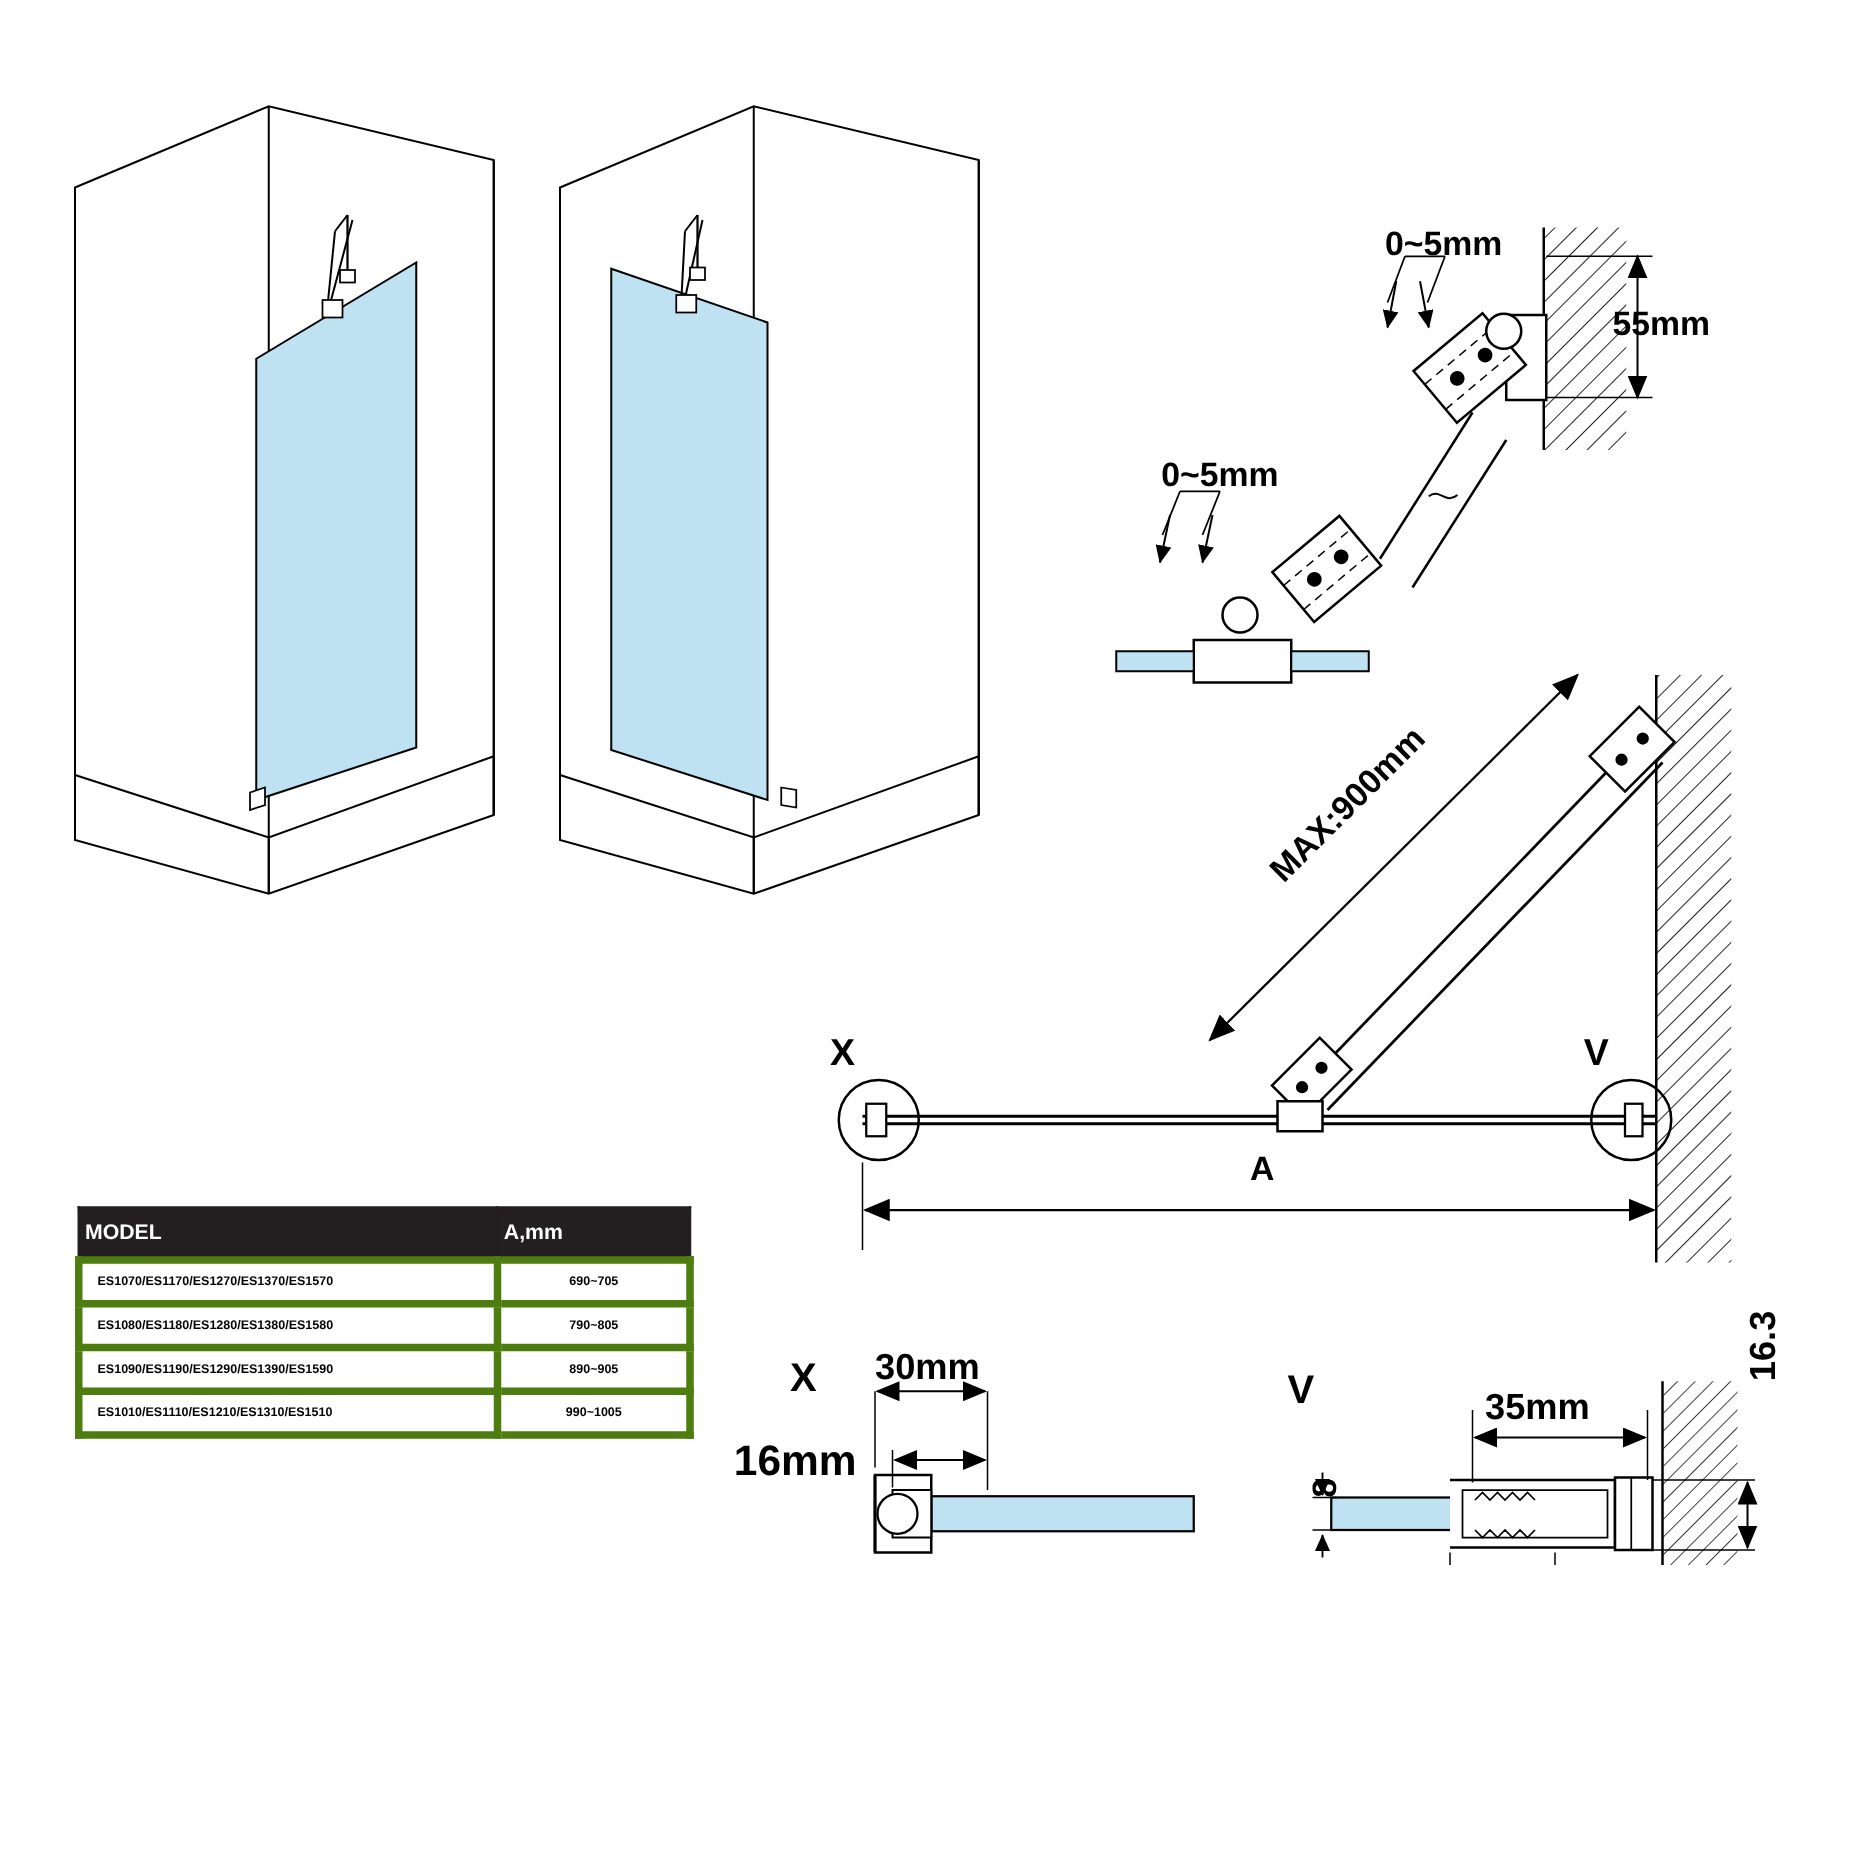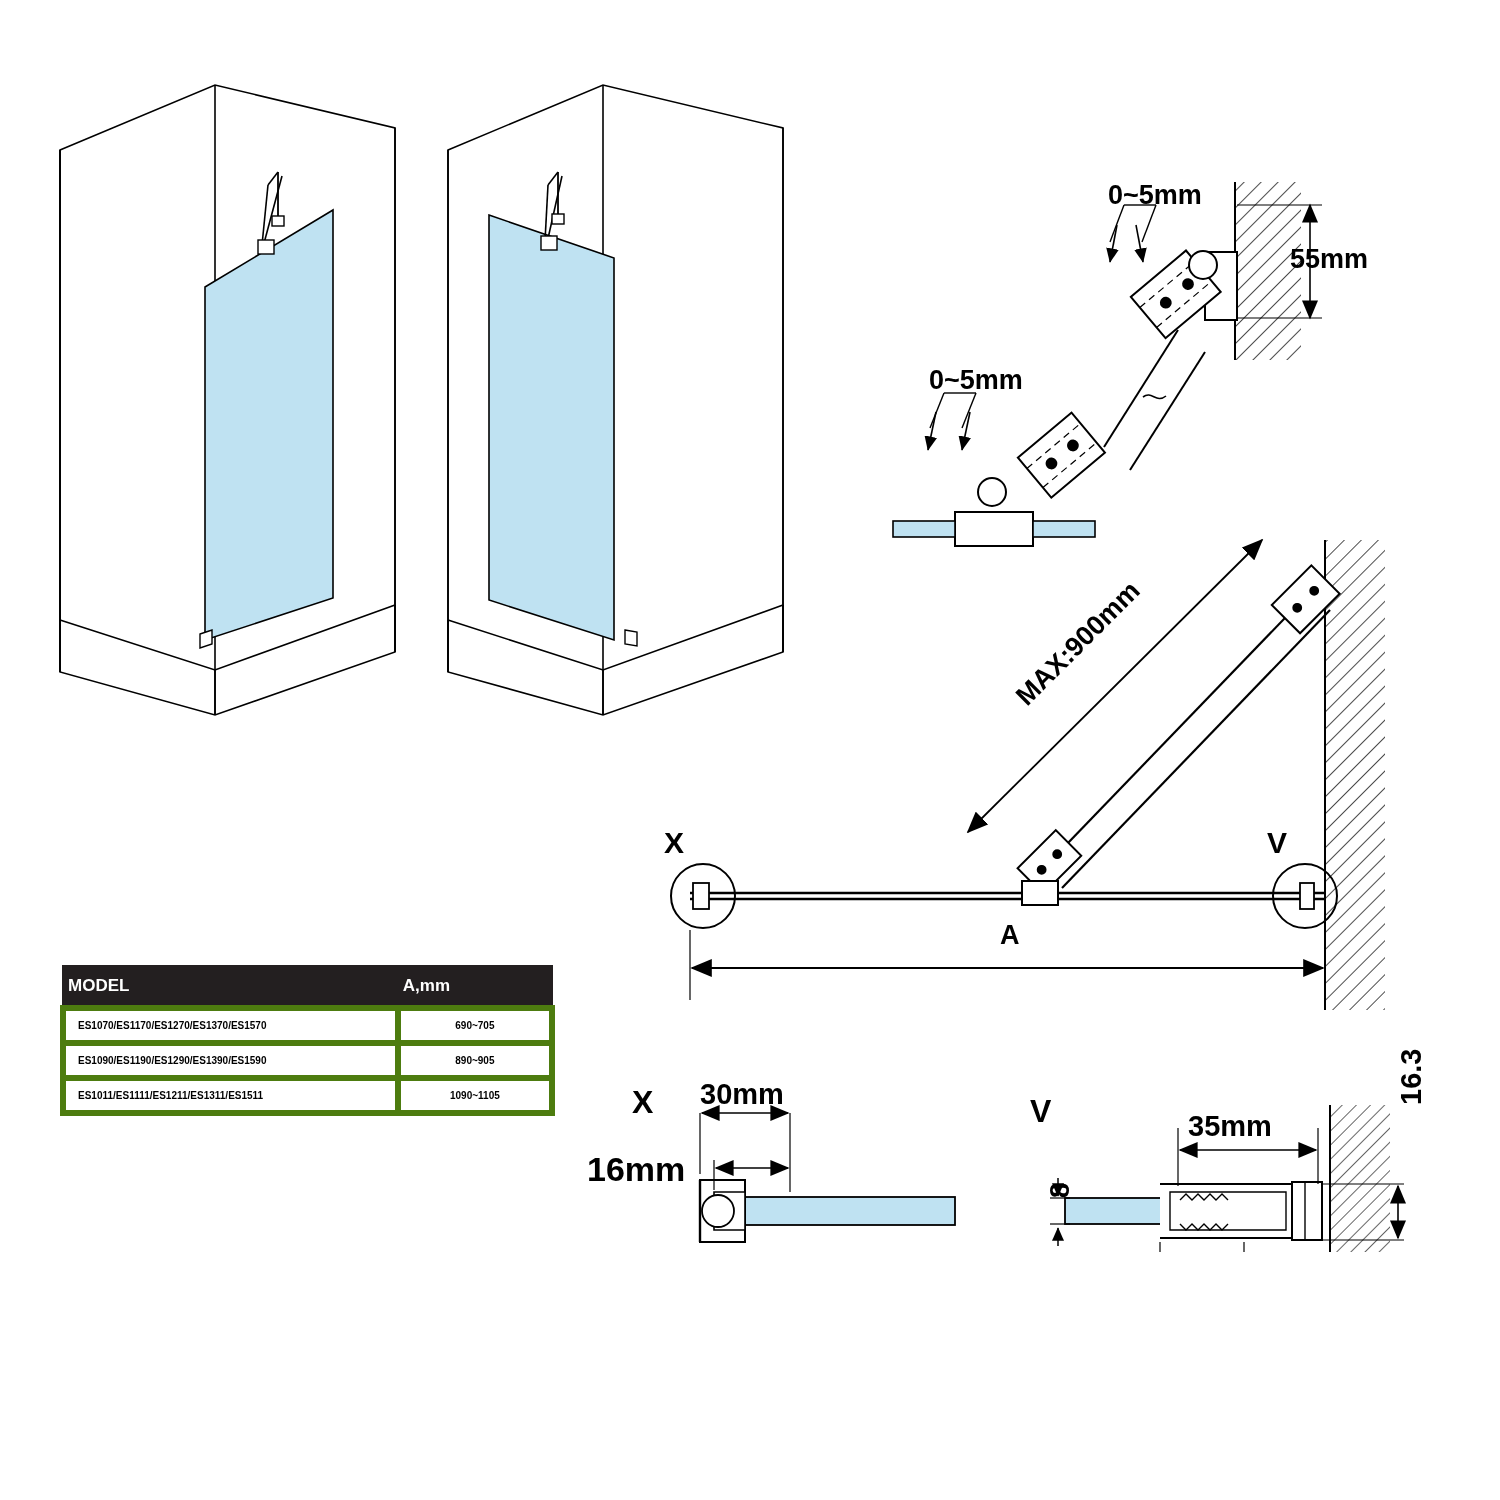--- a/index.html
+++ b/index.html
@@ -318,23 +318,27 @@
         <th class="col-model">MODEL</th>
         <th class="col-a">A,mm</th>
       </tr>
     </thead>
     <tbody id="table-body">
         <tr>
           <td class="model-cell">ES1070/ES1170/ES1270/ES1370/ES1570</td>
           <td>690~705</td>
         </tr>
         <tr>
+          <td class="model-cell">ES1080/ES1180/ES1280/ES1380/ES1580</td>
+          <td>790~805</td>
+        </tr>
+        <tr>
           <td class="model-cell">ES1090/ES1190/ES1290/ES1390/ES1590</td>
           <td>890~905</td>
         </tr>
         <tr>
-          <td class="model-cell">ES1011/ES1111/ES1211/ES1311/ES1511</td>
-          <td>1090~1105</td>
+          <td class="model-cell">ES1010/ES1110/ES1210/ES1310/ES1510</td>
+          <td>990~1005</td>
         </tr>
       </tbody>
   </table>
 
 </div>
 
 </body></html>

